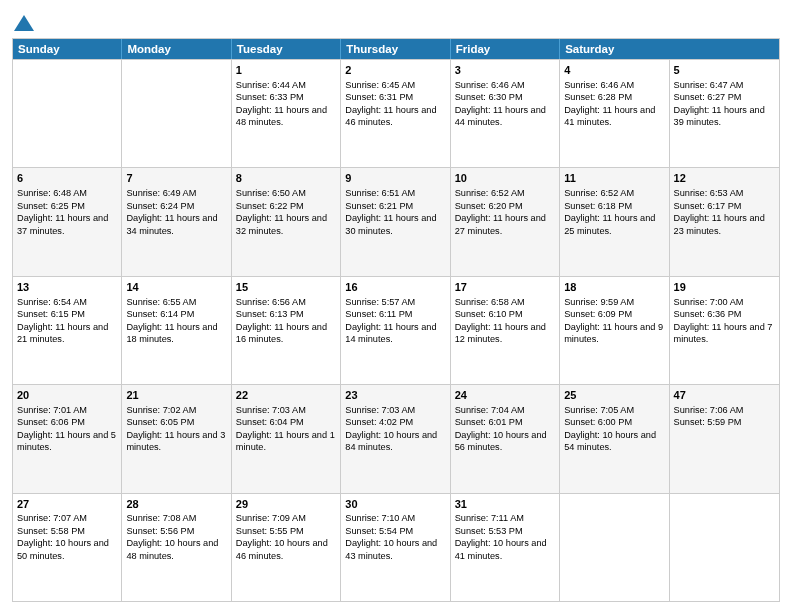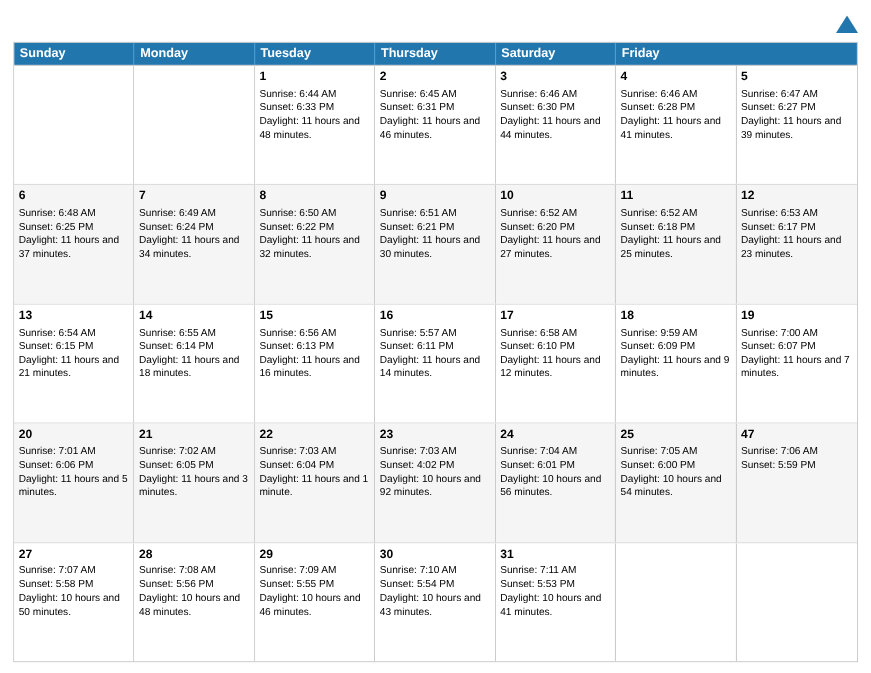--- a/index.html
+++ b/index.html
@@ -9,21 +9,20 @@
       width: 792px;
       height: 612px;
       overflow: hidden;
     }
     .page {
       width: 792px;
       height: 612px;
       padding: 10px 12px;
       display: flex;
       flex-direction: column;
-      align-items: flex-end;
     }
     .header {
       display: flex;
       justify-content: space-between;
       align-items: flex-start;
       margin-bottom: 6px;
     }
     .logo {
       display: flex;
       flex-direction: column;
@@ -126,22 +125,22 @@
       <div class="location-title"></div>
     </div>
   </div>
 
   <div class="calendar">
     <div class="cal-header-row">
     <div class="cal-header-cell">Sunday</div>
         <div class="cal-header-cell">Monday</div>
         <div class="cal-header-cell">Tuesday</div>
         <div class="cal-header-cell">Thursday</div>
+        <div class="cal-header-cell">Friday</div>
         <div class="cal-header-cell">Saturday</div>
-        <div class="cal-header-cell">Friday</div>
       </div>
     <div class="cal-body">
     <div class="cal-week">
           <div class="cal-cell"></div>
           <div class="cal-cell"></div>
           <div class="cal-cell">
             <span class="day-num">1</span>
             <div>Sunrise: 6:44 AM</div>
             <div>Sunset: 6:33 PM</div>
             <div>Daylight: 11 hours and 48 minutes.</div>
@@ -248,21 +247,21 @@
           </div>
           <div class="cal-cell">
             <span class="day-num">18</span>
             <div>Sunrise: 9:59 AM</div>
             <div>Sunset: 6:09 PM</div>
             <div>Daylight: 11 hours and 9 minutes.</div>
           </div>
           <div class="cal-cell">
             <span class="day-num">19</span>
             <div>Sunrise: 7:00 AM</div>
-            <div>Sunset: 6:07 PM</div>
+            <div>Sunset: 6:36 PM</div>
             <div>Daylight: 11 hours and 7 minutes.</div>
           </div>
         </div>
         <div class="cal-week">
           <div class="cal-cell even-week">
             <span class="day-num">20</span>
             <div>Sunrise: 7:01 AM</div>
             <div>Sunset: 6:06 PM</div>
             <div>Daylight: 11 hours and 5 minutes.</div>
           </div>
@@ -275,21 +274,21 @@
           <div class="cal-cell even-week">
             <span class="day-num">22</span>
             <div>Sunrise: 7:03 AM</div>
             <div>Sunset: 6:04 PM</div>
             <div>Daylight: 11 hours and 1 minute.</div>
           </div>
           <div class="cal-cell even-week">
             <span class="day-num">23</span>
             <div>Sunrise: 7:03 AM</div>
             <div>Sunset: 4:02 PM</div>
-            <div>Daylight: 10 hours and 92 minutes.</div>
+            <div>Daylight: 10 hours and 84 minutes.</div>
           </div>
           <div class="cal-cell even-week">
             <span class="day-num">24</span>
             <div>Sunrise: 7:04 AM</div>
             <div>Sunset: 6:01 PM</div>
             <div>Daylight: 10 hours and 56 minutes.</div>
           </div>
           <div class="cal-cell even-week">
             <span class="day-num">25</span>
             <div>Sunrise: 7:05 AM</div>

